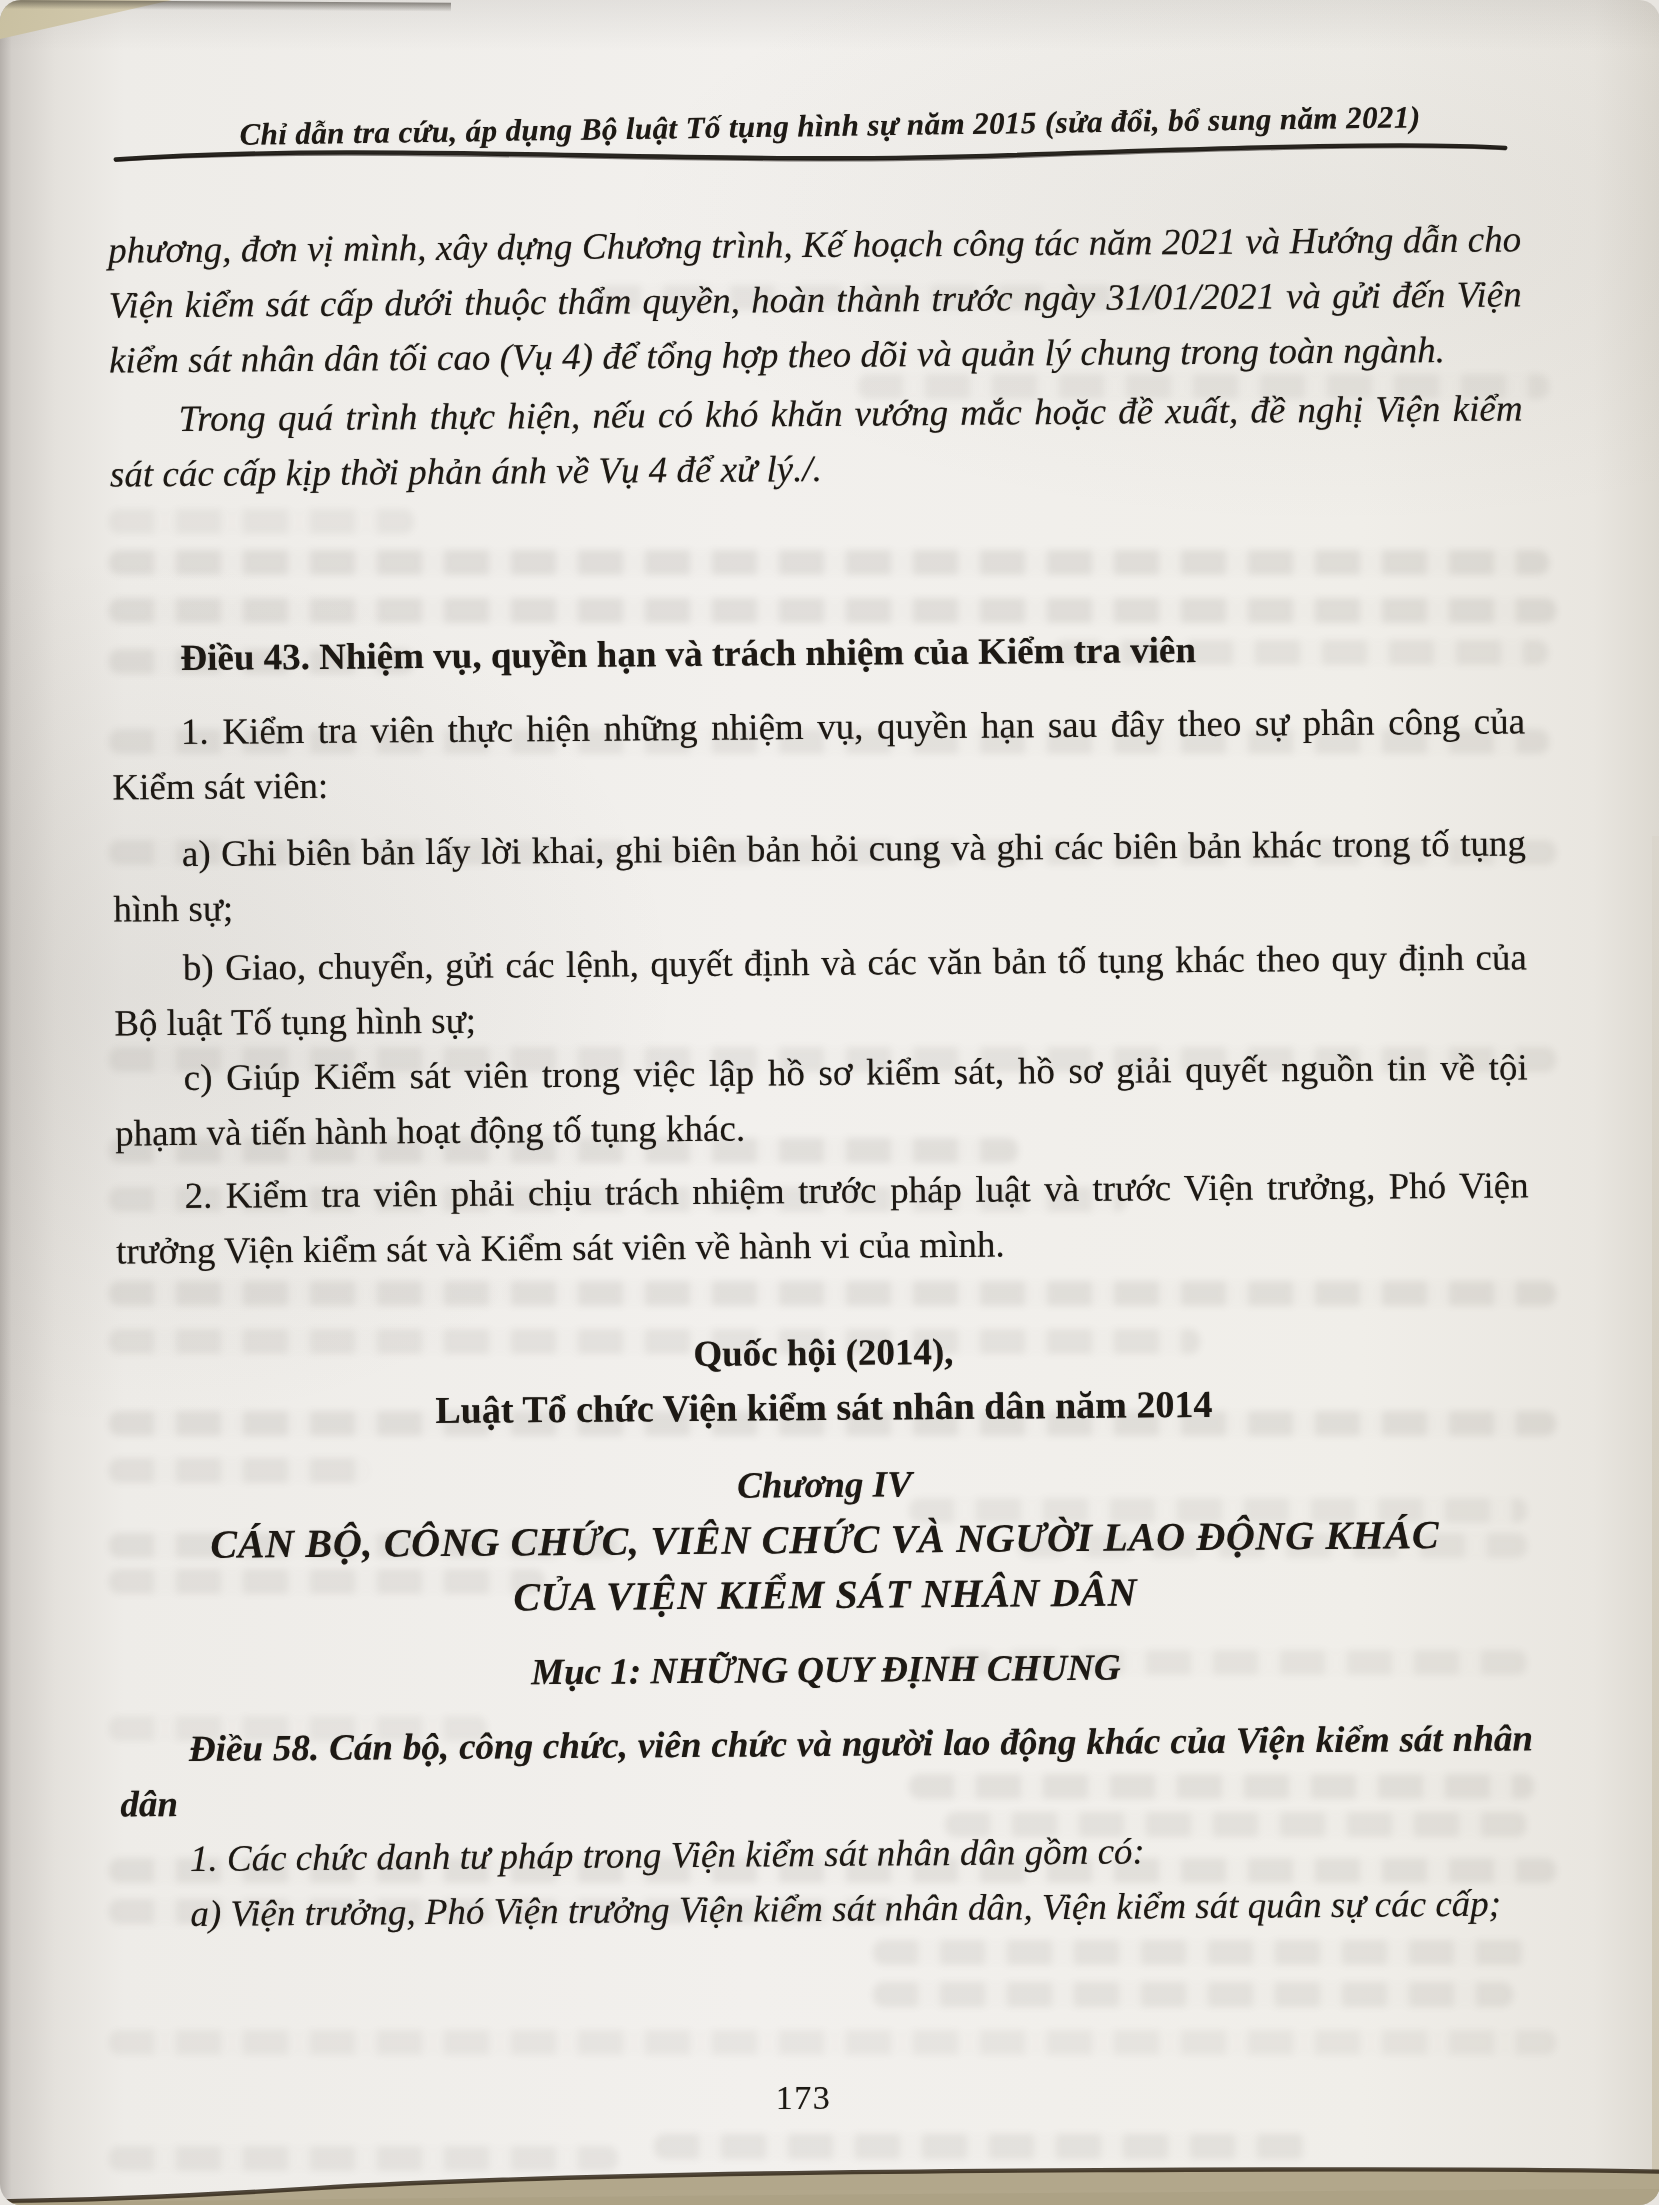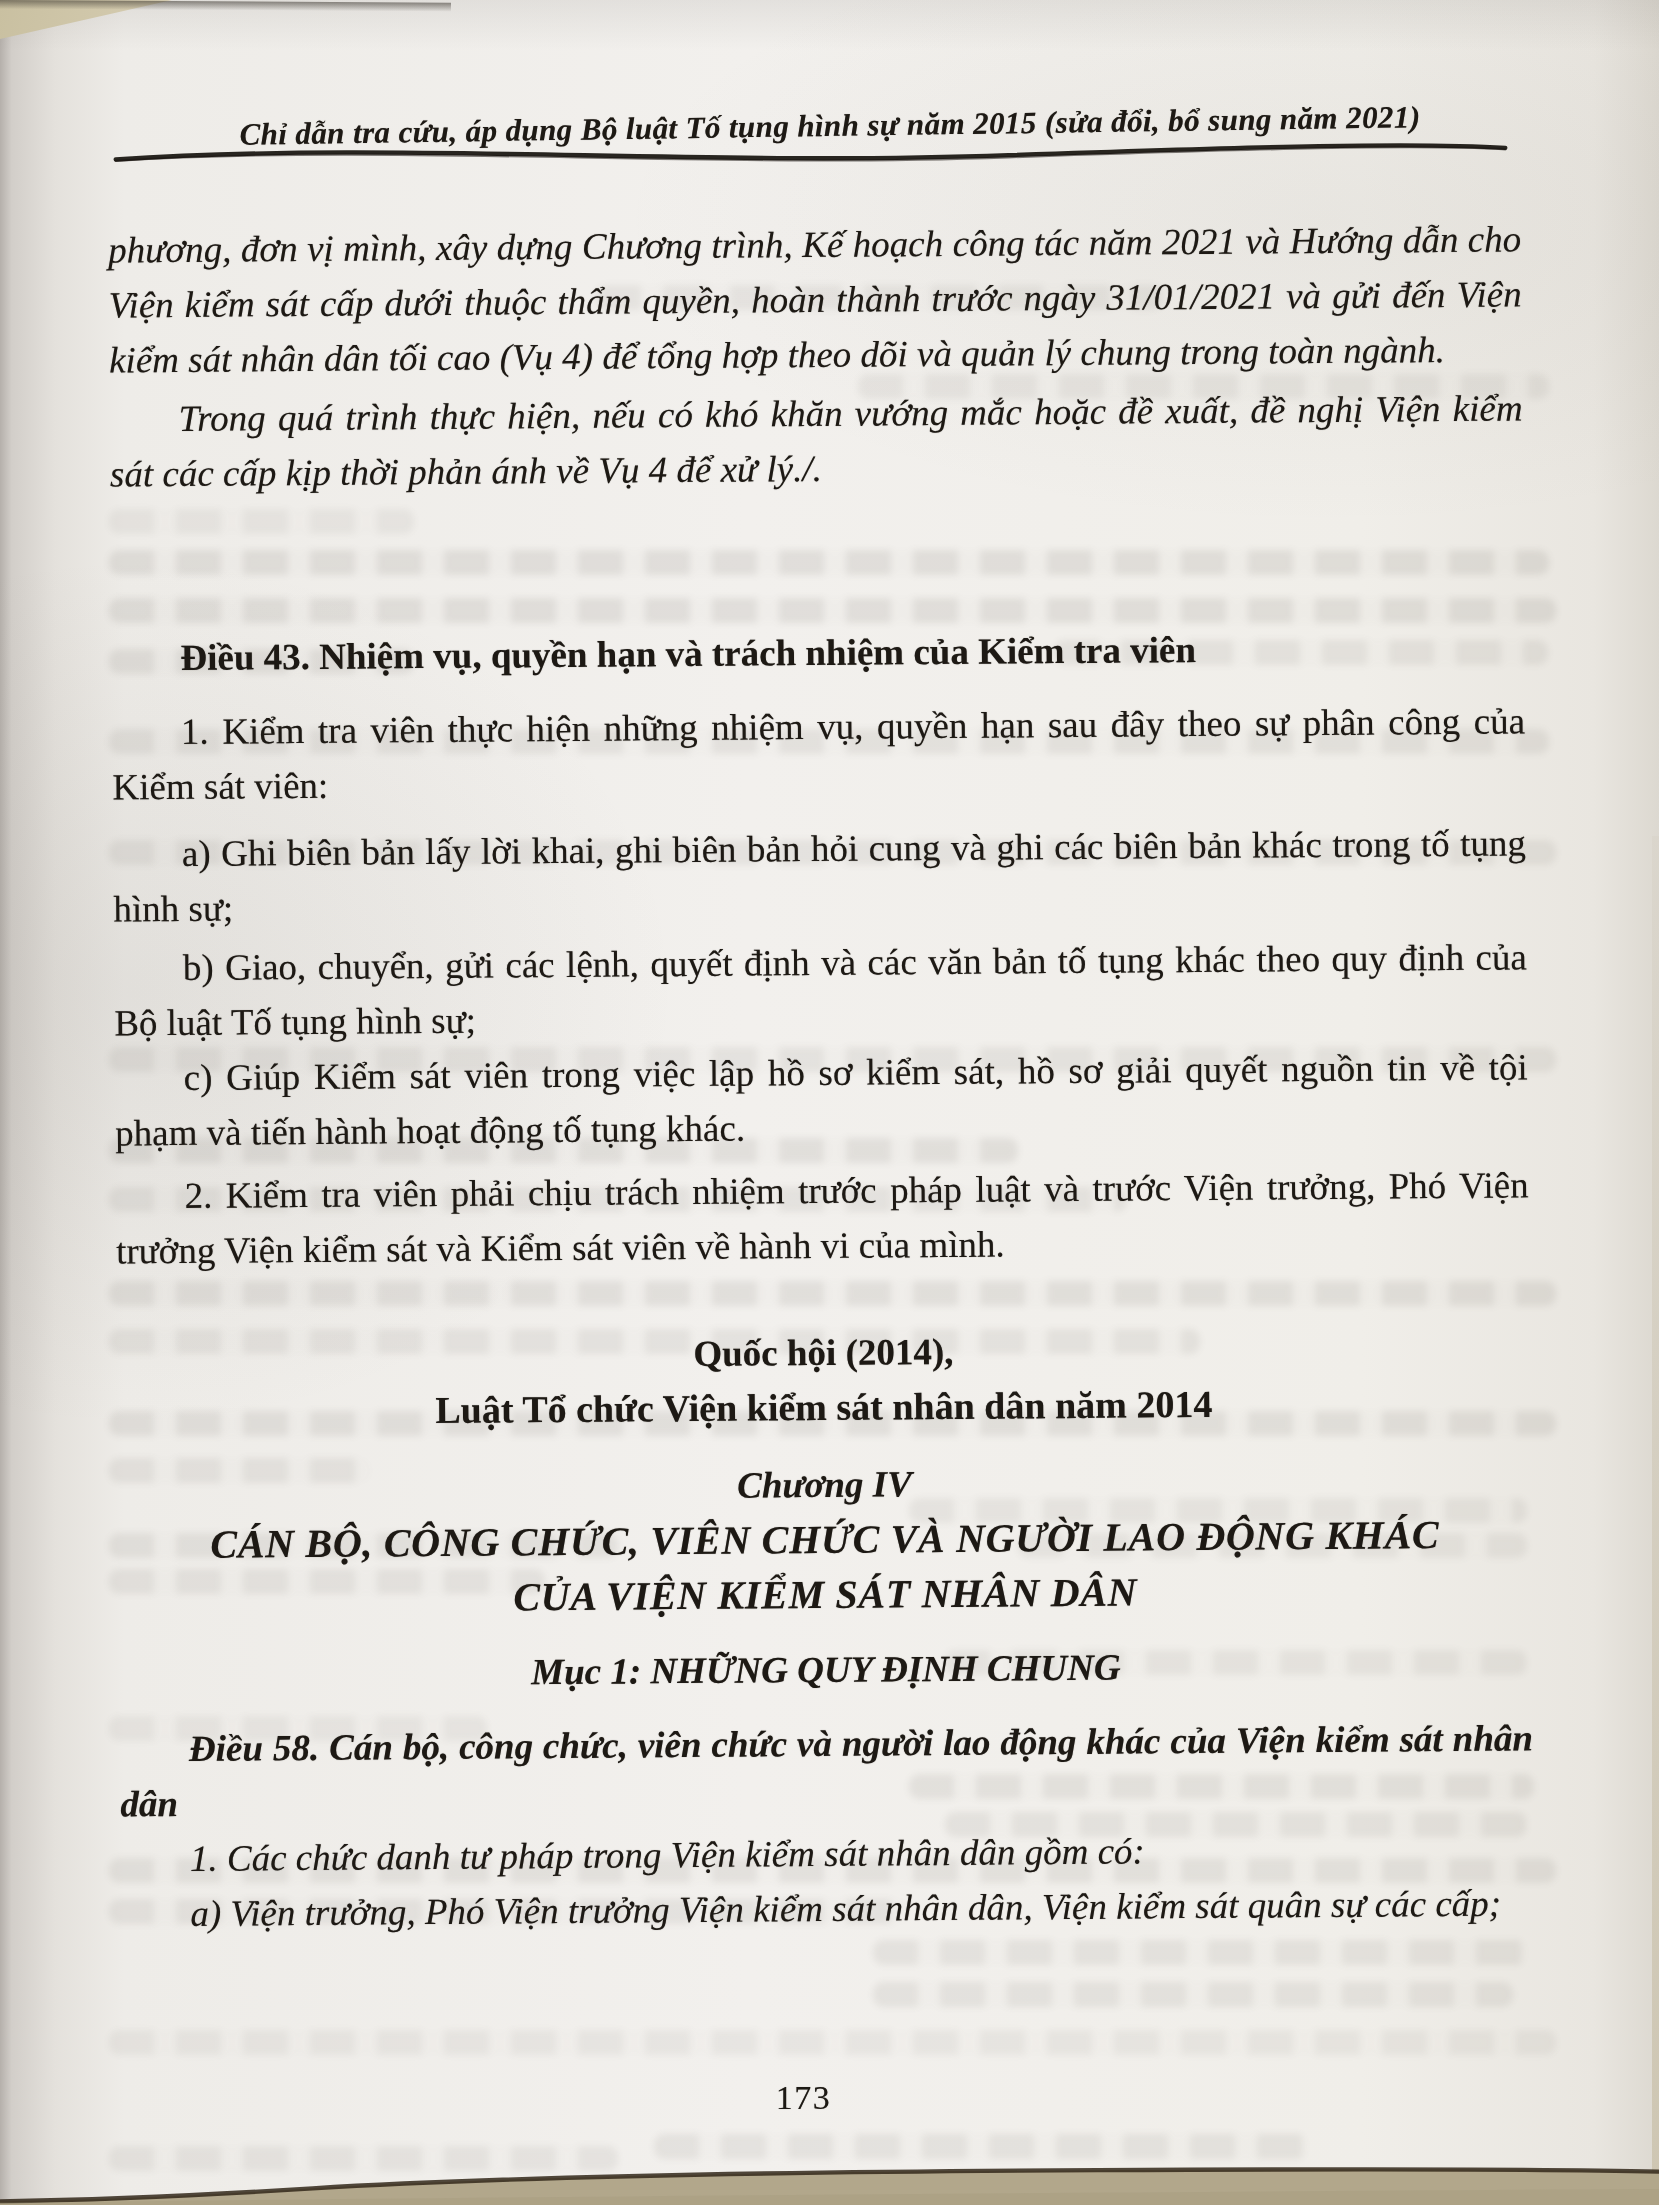--- a/index.html
+++ b/index.html
@@ -9,20 +9,21 @@
     overflow:hidden;
     font-family:"Liberation Serif","DejaVu Serif",serif;
     color:#1d1914;
     background:
       linear-gradient(180deg, rgba(95,90,84,.10) 0px, rgba(95,90,84,0) 51px),
       radial-gradient(1018px 436px at 80% 10%, rgba(120,114,106,.07), transparent 70%),
       radial-gradient(727px 582px at 8% 45%, rgba(110,105,98,.10), transparent 75%),
       linear-gradient(90deg, #b5b0ab 0px, #d2cec9 11.6px, #e4e1dc 55px, #eeece8 124px,
                       #f2f0ed 45%, #f0eee9 82%, #e9e6e0 96%, #dcd8d0 100%),
       #efede9;
+    border-radius: 21px;
   }
   
   .corner{
     position:absolute;left:0;top:0;width:172px;height:39px;
     background:linear-gradient(100deg,#c9c0a1,#d6cdb2);
     clip-path:polygon(0 0,100% 0,0 100%);
   }
   .topshadow{
     position:absolute;left:0;top:0;width:451px;height:8.7px;
     background:linear-gradient(180deg,rgba(58,53,46,.55),rgba(58,53,46,0));

